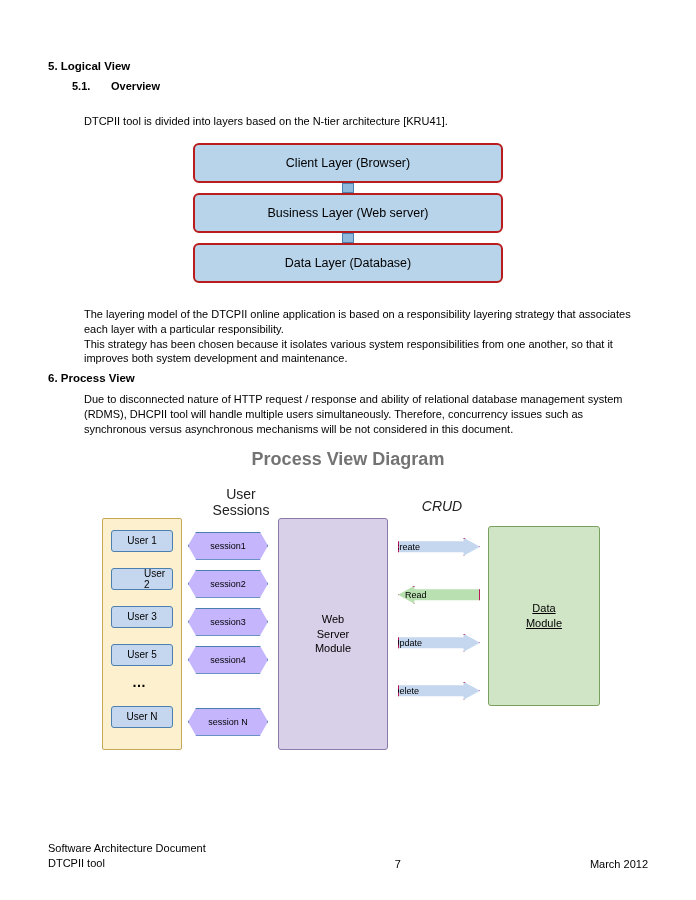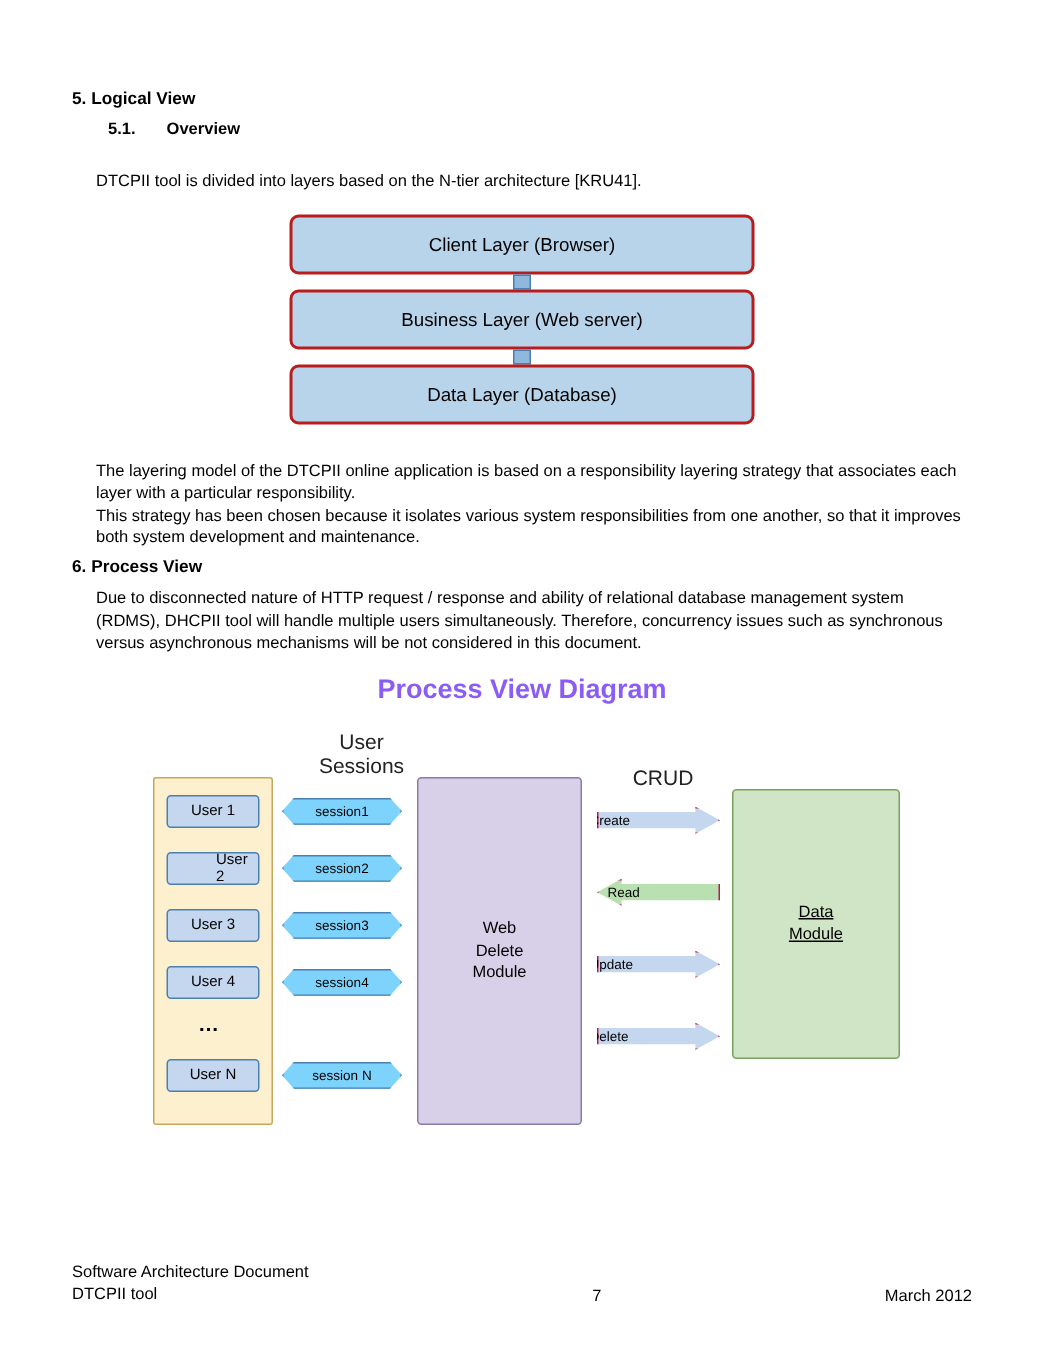--- a/index.html
+++ b/index.html
@@ -9,21 +9,21 @@
     background: #fff;
     font-family: Arial, Helvetica, sans-serif;
     font-size: 11px;
     color: #000;
     position: relative;
     padding: 60px 48px 40px 48px;
   }
   .section-heading { font-weight: bold; margin-bottom: 8px; font-size: 11.5px; }
   .subsection-heading { font-weight: bold; margin: 6px 0 22px 24px; font-size: 11px; }
   .sub-num { display: inline-block; width: 36px; }
-  .body-text { margin-left: 16px; line-height: 1.35; font-size: 11px; }
+  .body-text { margin-left: 36px; line-height: 1.35; font-size: 11px; }
 
   
   .layers-diagram { margin: 14px auto 24px auto; width: 310px; }
   .layer-box {
     width: 310px; height: 40px;
     background: #b8d4eb;
     border: 2px solid #b91c1c;
     border-radius: 6px;
     display: flex; align-items: center; justify-content: center;
     font-size: 12.5px; color: #000;
@@ -31,21 +31,21 @@
   .layer-connector {
     width: 12px; height: 10px;
     background: #8fb8dd;
     border: 1px solid #4a7fb0;
     margin: 0 auto;
   }
 
   
   .process-title {
     text-align: center;
-    color: #8b5cf6;
+    color: #737373;
     font-weight: bold;
     font-size: 18px;
     margin: 12px 0 8px 0;
   }
   .process-wrap { position: relative; width: 520px; height: 280px; margin: 0 auto; }
   .col-label { position: absolute; font-size: 14px; color: #222; text-align: center; }
   .users-panel {
     position: absolute; left: 14px; top: 40px; width: 80px; height: 232px;
     background: #fdf0cf;
     border: 1px solid #c7a85a;
@@ -73,22 +73,22 @@
     position: absolute; left: 400px; top: 48px; width: 112px; height: 180px;
     background: #d0e5c5;
     border: 1px solid #7aa05f;
     border-radius: 3px;
     display: flex; align-items: center; justify-content: center;
     text-align: center; font-size: 11px; line-height: 1.3;
   }
 
   
   .sess-arrow {
-    position: absolute; width: 80px; height: 18px;
-    background: #7dd3fc;
+    position: absolute; width: 80px; height: 28px;
+    background: #c4b5fd;
     border: 1px solid #4a7fb0;
     display: flex; align-items: center; justify-content: center;
     font-size: 9px;
     clip-path: polygon(10% 0, 90% 0, 100% 50%, 90% 100%, 10% 100%, 0 50%);
   }
 
   
   .crud-arrow {
     position: absolute; width: 82px; height: 18px;
     border: 1px solid #be185d;
@@ -144,39 +144,39 @@
   <span>6.</span>
   <span>Process View</span>
 </div>
 <p class="body-text">Due to disconnected nature of HTTP request / response and ability of relational database management system (RDMS), DHCPII tool will handle multiple users simultaneously. Therefore, concurrency issues such as synchronous versus asynchronous mechanisms will be not considered in this document.</p>
 
 <div class="process-title">Process View Diagram</div>
 
 <div class="process-wrap">
   <div class="col-label" style="left:118px; top:8px; width:70px; white-space:pre-line;">User
 Sessions</div>
-  <div class="col-label" style="left:324px; top:32px; width:60px;">CRUD</div>
+  <div class="col-label" style="left:324px; top:20px; width:60px;font-style:italic;">CRUD</div>
 
   <div class="users-panel"></div>
   <div class="user-box" style="left:23px; top:52px;">User 1</div>
   <div class="user-box" style="left:23px; top:90px;padding-left:32px;">User 2</div>
   <div class="user-box" style="left:23px; top:128px;">User 3</div>
-  <div class="user-box" style="left:23px; top:166px;">User 4</div>
+  <div class="user-box" style="left:23px; top:166px;">User 5</div>
   <div class="dots" style="left:44px; top:196px;">…</div>
   <div class="user-box" style="left:23px; top:228px;">User N</div>
 
   <div class="sess-arrow" style="left:100px; top:54px;">session1</div>
   <div class="sess-arrow" style="left:100px; top:92px;">session2</div>
   <div class="sess-arrow" style="left:100px; top:130px;">session3</div>
   <div class="sess-arrow" style="left:100px; top:168px;">session4</div>
   <div class="sess-arrow" style="left:100px; top:230px;">session N</div>
 
   <div class="web-module">
       <span style="white-space:pre-line;">Web
-Delete
+Server
 Module</span>
     </div>
 
   <div class="crud-arrow crud-right" style="left:310px; top:60px;">
       <span>Create</span>
     </div>
   <div class="crud-arrow crud-left" style="left:310px; top:108px;">
       <span>Read</span>
     </div>
   <div class="crud-arrow crud-right" style="left:310px; top:156px;">

